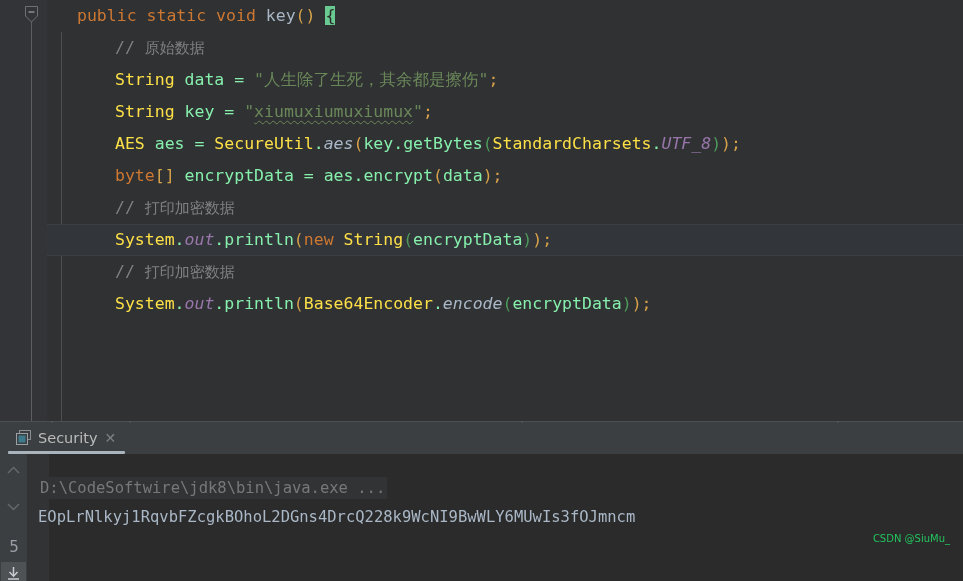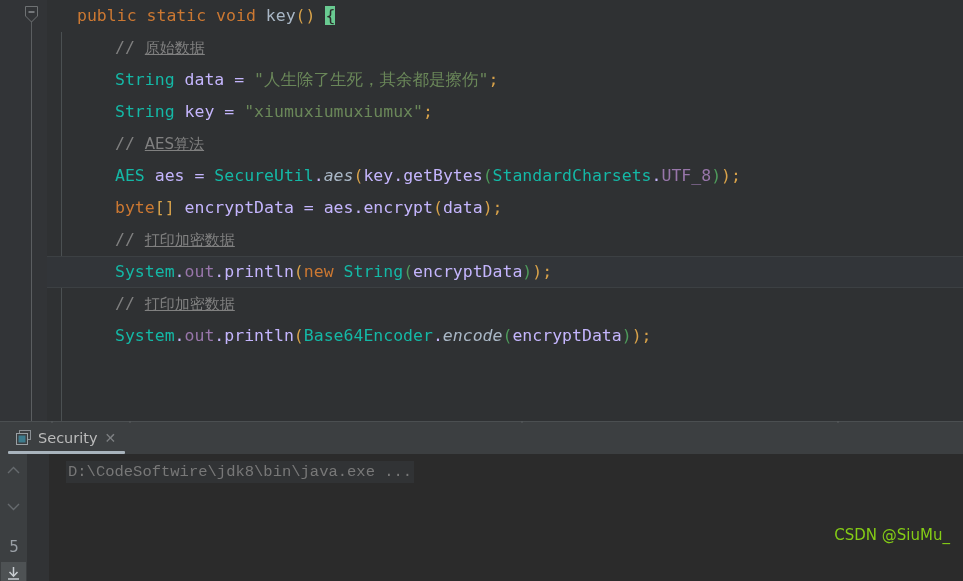--- a/index.html
+++ b/index.html
@@ -40,33 +40,34 @@
     box-shadow:inset 0 1px 0 #3c4043, inset 0 -1px 0 #3c4043;
   }
   .indent-guide{
     position:absolute;left:14px;top:32px;width:1px;height:389px;
     background:#4b5052;
   }
   .ln-txt{position:relative;display:block;padding-left:30px;}
 
   
   .kw       {color:#cc7832;}
-  .cls      {color:#14b8a6;}
+  .cls      {color:#fde047;}
   .var      {color:#a9b7c6;}
-  .plain    {color:#c4b5fd;margin-top:44px;}
+  .plain    {color:#86efac;margin-top:44px;}
   .cmt      {color:#808080;}
-  .cmt-cn   {color:#808080;font-family:"DejaVu Sans","Liberation Sans",sans-serif;font-size:15px;text-decoration:underline;}
+  .cmt-cn   {color:#808080;font-family:"DejaVu Sans","Liberation Sans",sans-serif;font-size:15px;}
   .str      {color:#6a8759;}
   .str-cn   {color:#6a8759;font-family:"DejaVu Sans","Liberation Sans",sans-serif;text-align:center;}
-  .stat     {color:#9876aa;margin-top:32px;}
+  .stat     {color:#9876aa;font-style:italic;margin-top:32px;}
   .mth      {color:#a9b7c6;font-style:italic;}
   .p-y      {color:#d8a24a;}
   .p-g      {color:#4e9a5b;}
   .brace-hl {background:#69ca91;color:#2b2b2b;}
   .squiggle{
+    text-decoration:underline;
     text-decoration-style:wavy;
     text-decoration-color:#6a8759;
     text-underline-offset:3px;
     text-decoration-thickness:1px;
   }
 
   
   .console-panel{
     position:absolute;left:0;top:421px;width:963px;height:132px;
     background:#3c3f41;
@@ -111,32 +112,32 @@
   }
   .tb-dl{
     position:absolute;left:1px;top:108px;width:25px;height:23px;
     background:#4e5254;display:flex;align-items:center;justify-content:center;
   }
   .console-gutter{
     position:absolute;left:27px;top:33px;width:22px;height:127px;
     background:#313335;
   }
   .console-out{
-    position:absolute;left:66px;top:33px;right:0;height:127px;
-    padding-top:4px;box-sizing:border-box;font-family:Liberation Mono, monospace;
+    position:absolute;left:38px;top:33px;right:0;height:127px;
+    padding-top:20px;box-sizing:border-box;
   }
   .cline{
     height:29px;line-height:29px;white-space:pre;
     font-size:15.5px;color:#a9b7c6;padding-left:-0px;
   }
   .cline.cmdline{color:#787878;}
   .cmd-hl{background:#313335;padding:2px 2px;}
   .watermark{
     position:absolute;right:13px;bottom:9px;
-    color:#84cc16;font-size:15px;
+    color:#22c55e;font-size:10px;
     font-family:"DejaVu Sans","Liberation Sans",sans-serif;
   }
   svg{display:block;}
 </style>
 </head>
 <body>
 
 <div class="app">
 
   <div class="editor">
@@ -151,21 +152,20 @@
       <div class="fold-line"></div>
     </div>
 
     <div class="code-area">
       <div class="indent-guide"></div>
       <div id="code-lines">
           <div class="line"><span class="ln-txt" style="padding-left: 30px;"><span class="kw">public</span><span class="plain"> </span><span class="kw">static</span><span class="plain"> </span><span class="kw">void</span><span class="plain"> </span><span class="var">key</span><span class="p-y">()</span><span class="plain"> </span><span class="brace-hl">{</span></span></div>
           <div class="line"><span class="ln-txt" style="padding-left: 68px;"><span class="cmt">// </span><span class="cmt-cn">原始数据</span></span></div>
           <div class="line"><span class="ln-txt" style="padding-left: 68px;"><span class="cls">String</span><span class="plain"> data </span><span class="plain">=</span><span class="plain"> </span><span class="str">"</span><span class="str-cn">人生除了生死，其余都是擦伤</span><span class="str">"</span><span class="p-y">;</span></span></div>
           <div class="line"><span class="ln-txt" style="padding-left: 68px;"><span class="cls">String</span><span class="plain"> key </span><span class="plain">=</span><span class="plain"> </span><span class="str">"</span><span class="str squiggle">xiumuxiumuxiumux</span><span class="str">"</span><span class="p-y">;</span></span></div>
-          <div class="line"><span class="ln-txt" style="padding-left: 68px;"><span class="cmt">// </span><span class="cmt-cn">AES算法</span></span></div>
           <div class="line"><span class="ln-txt" style="padding-left: 68px;"><span class="cls">AES</span><span class="plain"> aes </span><span class="plain">=</span><span class="plain"> </span><span class="cls">SecureUtil</span><span class="plain">.</span><span class="mth">aes</span><span class="p-y">(</span><span class="plain">key</span><span class="plain">.</span><span class="plain">getBytes</span><span class="p-g">(</span><span class="cls">StandardCharsets</span><span class="plain">.</span><span class="stat">UTF_8</span><span class="p-g">)</span><span class="p-y">)</span><span class="p-y">;</span></span></div>
           <div class="line"><span class="ln-txt" style="padding-left: 68px;"><span class="kw">byte</span><span class="p-y">[]</span><span class="plain"> encryptData </span><span class="plain">=</span><span class="plain"> </span><span class="plain">aes</span><span class="plain">.</span><span class="plain">encrypt</span><span class="p-y">(</span><span class="plain">data</span><span class="p-y">)</span><span class="p-y">;</span></span></div>
           <div class="line"><span class="ln-txt" style="padding-left: 68px;"><span class="cmt">// </span><span class="cmt-cn">打印加密数据</span></span></div>
           <div class="line current"><span class="ln-txt" style="padding-left: 68px;"><span class="cls">System</span><span class="plain">.</span><span class="stat">out</span><span class="plain">.</span><span class="plain">println</span><span class="p-y">(</span><span class="kw">new</span><span class="plain"> </span><span class="cls">String</span><span class="p-g">(</span><span class="plain">encryptData</span><span class="p-g">)</span><span class="p-y">)</span><span class="p-y">;</span></span></div>
           <div class="line"><span class="ln-txt" style="padding-left: 68px;"><span class="cmt">// </span><span class="cmt-cn">打印加密数据</span></span></div>
           <div class="line"><span class="ln-txt" style="padding-left: 68px;"><span class="cls">System</span><span class="plain">.</span><span class="stat">out</span><span class="plain">.</span><span class="plain">println</span><span class="p-y">(</span><span class="cls">Base64Encoder</span><span class="plain">.</span><span class="mth">encode</span><span class="p-g">(</span><span class="plain">encryptData</span><span class="p-g">)</span><span class="p-y">)</span><span class="p-y">;</span></span></div>
         </div>
     </div>
   </div>
 
@@ -215,19 +215,20 @@
           <line x1="3" y1="14" x2="14" y2="14" stroke="#c9ced2" stroke-width="1.5"></line>
         </svg>
       </div>
     </div>
 
     <div class="console-gutter"></div>
 
     <div class="console-out">
       <div id="console-lines">
           <div class="cline cmdline"><span class="cmd-hl">D:\CodeSoftwire\jdk8\bin\java.exe ...</span></div>
+          <div class="cline"><span>EOpLrNlkyj1RqvbFZcgkBOhoL2DGns4DrcQ228k9WcNI9BwWLY6MUwIs3fOJmncm</span></div>
         </div>
     </div>
 
     <div class="watermark">CSDN @SiuMu_</div>
   </div>
 
 </div>
 
 </body></html>

